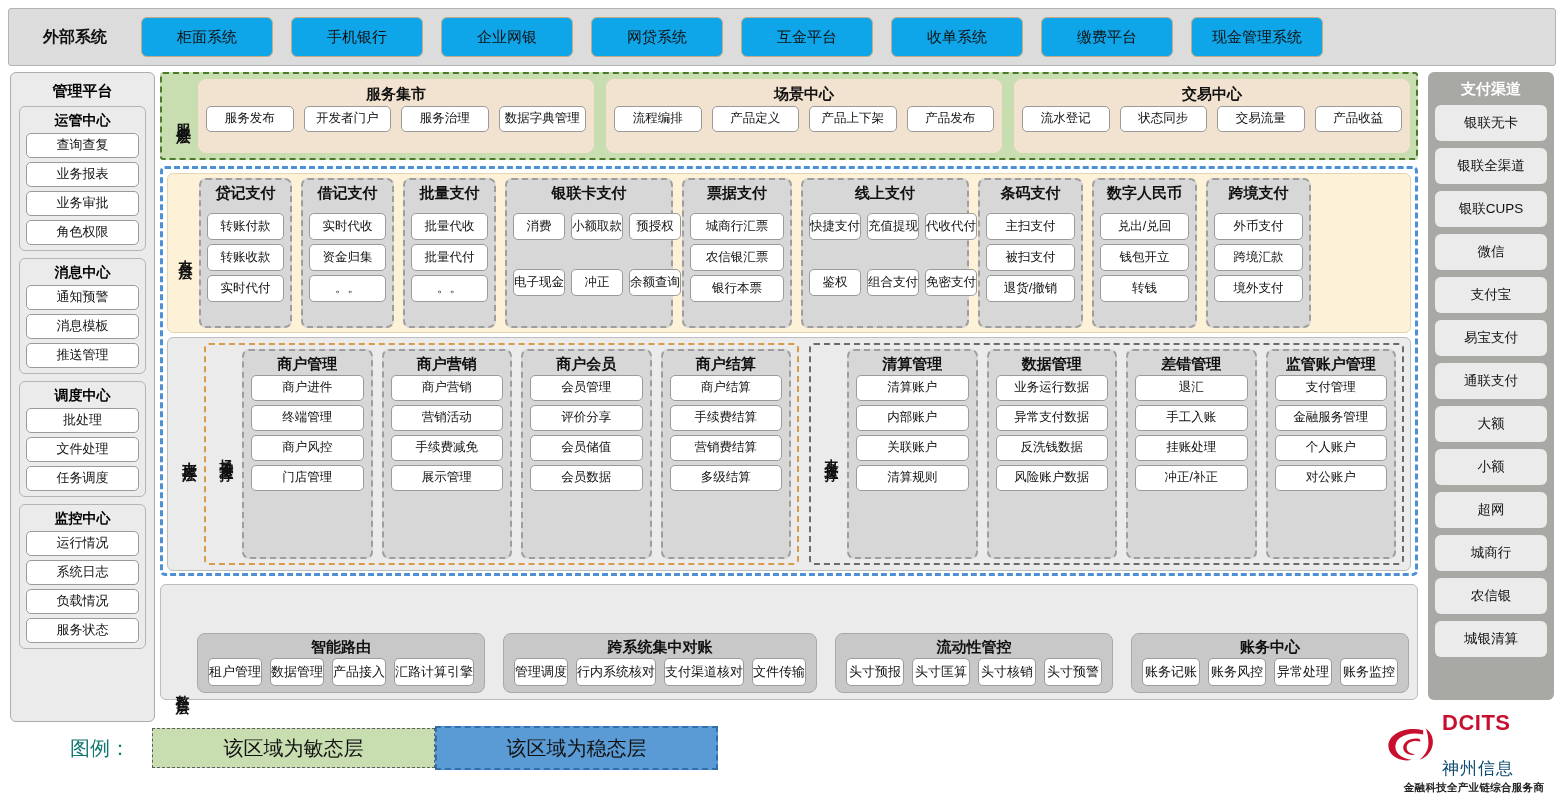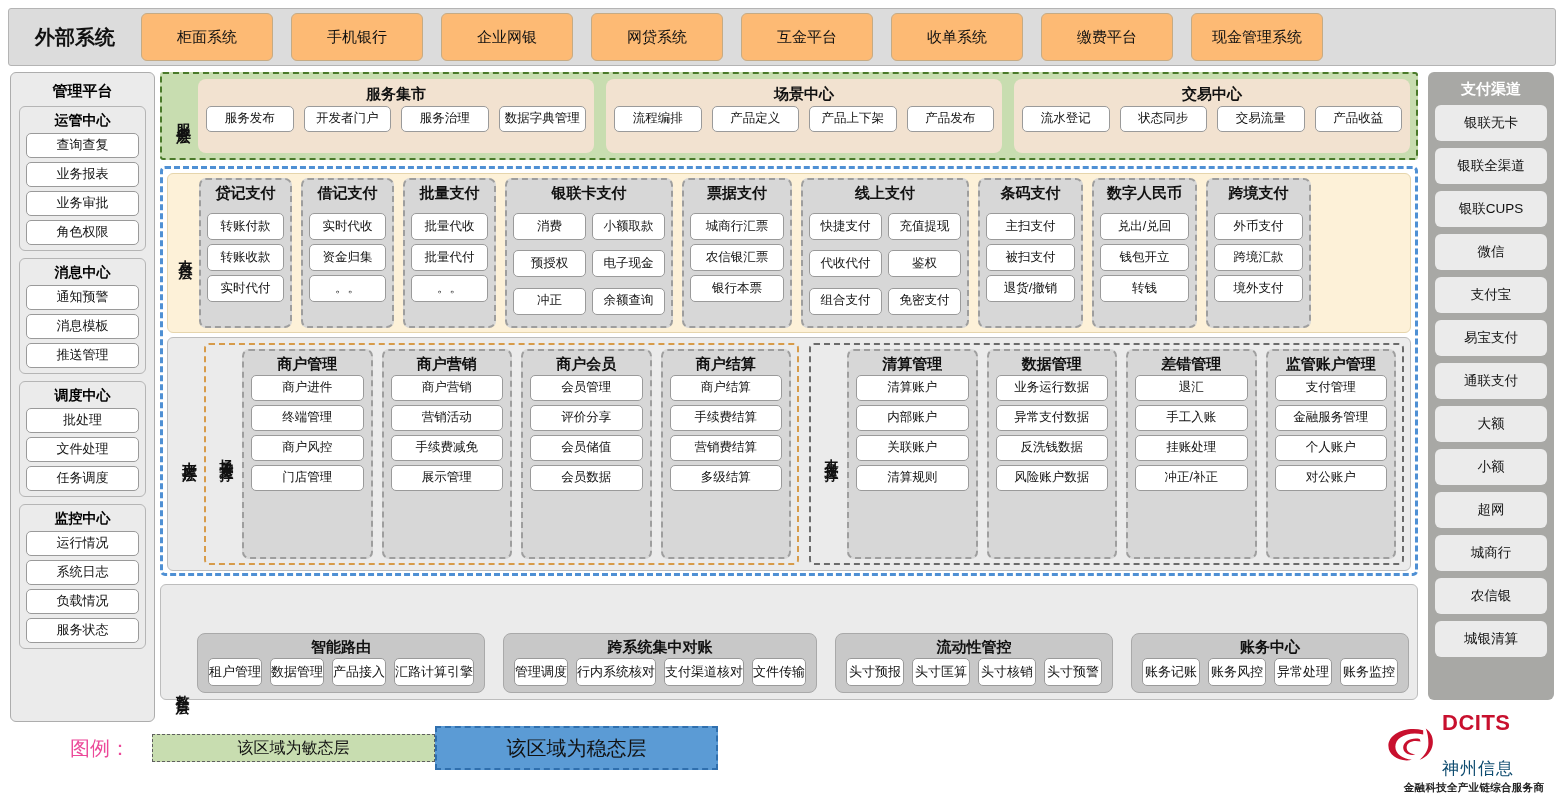--- a/index.html
+++ b/index.html
@@ -38,26 +38,26 @@
 
   
   .ext-bar {
     position: absolute; left: 8px; top: 8px;
     width: 1548px; height: 58px;
     background: #dcdcdc; border: 1px solid #b4b4b4; border-radius: 3px;
     display: flex; align-items: center;
   }
   .ext-label {
     width: 132px; text-align: center;
-    font-size: 20px; font-weight: bold; color: #111;
+    font-size: 16px; font-weight: bold; color: #111;
   }
   .ext-items { display: flex; gap: 18px; align-items: center; }
   .ext-chip {
-    width: 132px; height: 48px;
-    background: #fdba74; border: 1px solid #c5ab85; border-radius: 6px;
+    width: 132px; height: 40px;
+    background: #0ea5e9; border: 1px solid #c5ab85; border-radius: 6px;
     display: flex; align-items: center; justify-content: center;
     font-size: 15px; color: #111; white-space: nowrap;
   }
 
   
   .mgmt {
     position: absolute; left: 10px; top: 72px;
     width: 145px; height: 650px;
     background: #ebebeb; border: 1px solid #adadad; border-radius: 6px;
     padding: 6px 8px;
@@ -109,21 +109,21 @@
   .pay-cols { flex: 1; display: flex; gap: 9px; }
   .pay-card {
     background: #d7d7d7; border: 2px dashed #9e9e9e; border-radius: 7px;
     padding: 3px 6px 5px;
     display: flex; flex-direction: column; gap: 9px;
   }
   .pay-card.w1 { width: 93px; }
   .pay-card.w2 { width: 168px; }
   .pay-card .grp-title { padding: 2px 0 4px; }
   .pay-items { flex: 1; display: flex; flex-direction: column; gap: 4px; }
-  .pay-items.two { display: grid; grid-template-columns: 1fr 1fr; gap: 4px 6px; }
+  .pay-items.two { display: grid; grid-template-columns: 1fr 1fr 1fr; gap: 4px 6px; }
   .pay-chip { height: 27px; font-size: 12.5px; }
 
   
   .sup-layer {
     margin-top: 4px; height: 234px;
     background: #ebebeb; border: 1px solid #bdbdbd; border-radius: 6px;
     display: flex; align-items: stretch; padding: 5px 6px;
   }
   .sup-vlabel { width: 30px; font-size: 15px; }
   .sup-groups { flex: 1; display: flex; gap: 10px; }
@@ -178,26 +178,26 @@
     background: #ebebeb; border: none; border-radius: 6px;
     font-size: 13.5px;
   }
   .chan-chip:last-child { margin-bottom: 0; }
 
   
   .legend {
     position: absolute; left: 70px; top: 726px;
     display: flex; align-items: center; gap: 0;
   }
-  .legend-label { font-size: 20px; color: #ec4899; margin-right: 22px; }
+  .legend-label { font-size: 20px; color: #0f766e; margin-right: 22px; }
   .legend-agile {
-    width: 283px; height: 28px;
+    width: 283px; height: 40px;
     background: #c8ddb0; border: 1px dashed #5f5f5f;
     display: flex; align-items: center; justify-content: center;
-    font-size: 16px; color: #111;
+    font-size: 20px; color: #111;
   }
   .legend-stable {
     width: 283px; height: 44px;
     background: #5b9bd5; border: 2px dashed #2f6fae;
     display: flex; align-items: center; justify-content: center;
     font-size: 20px; color: #111;
   }
 
   
   .logo { position: absolute; left: 1384px; top: 712px; width: 180px; }

